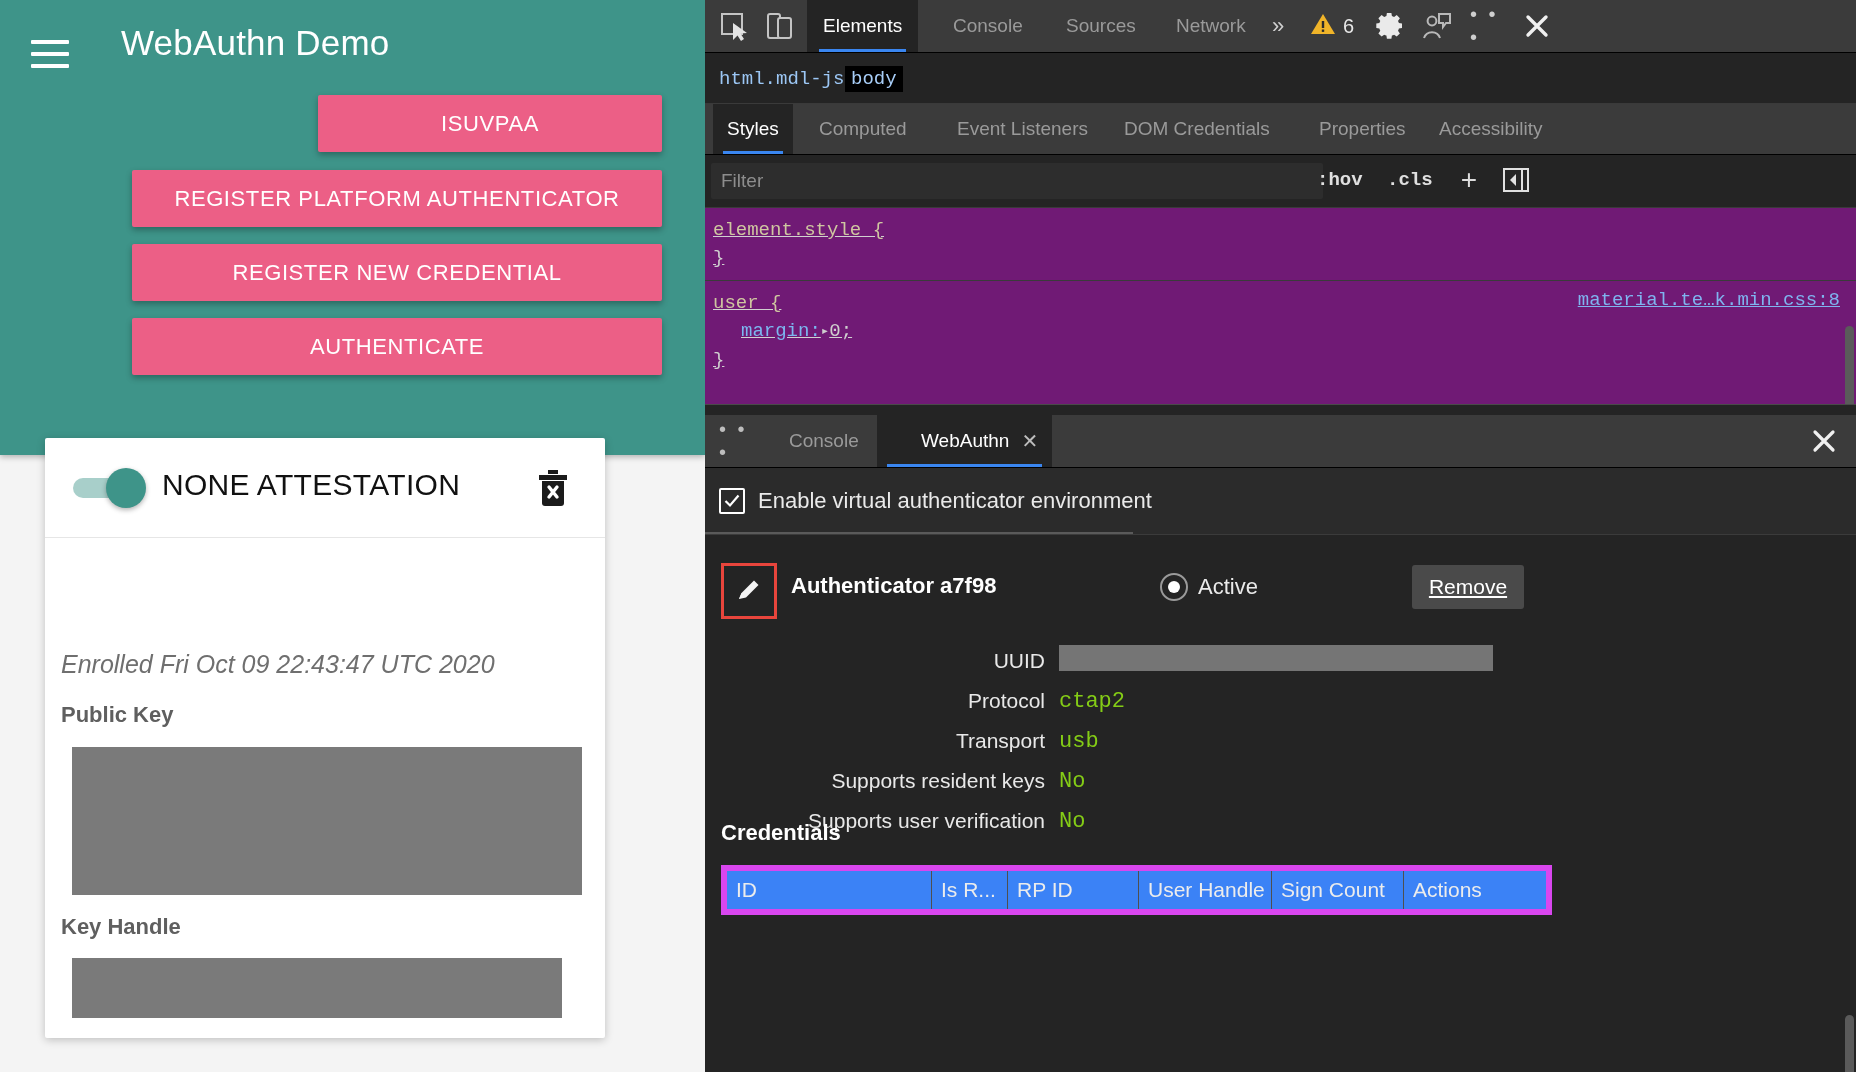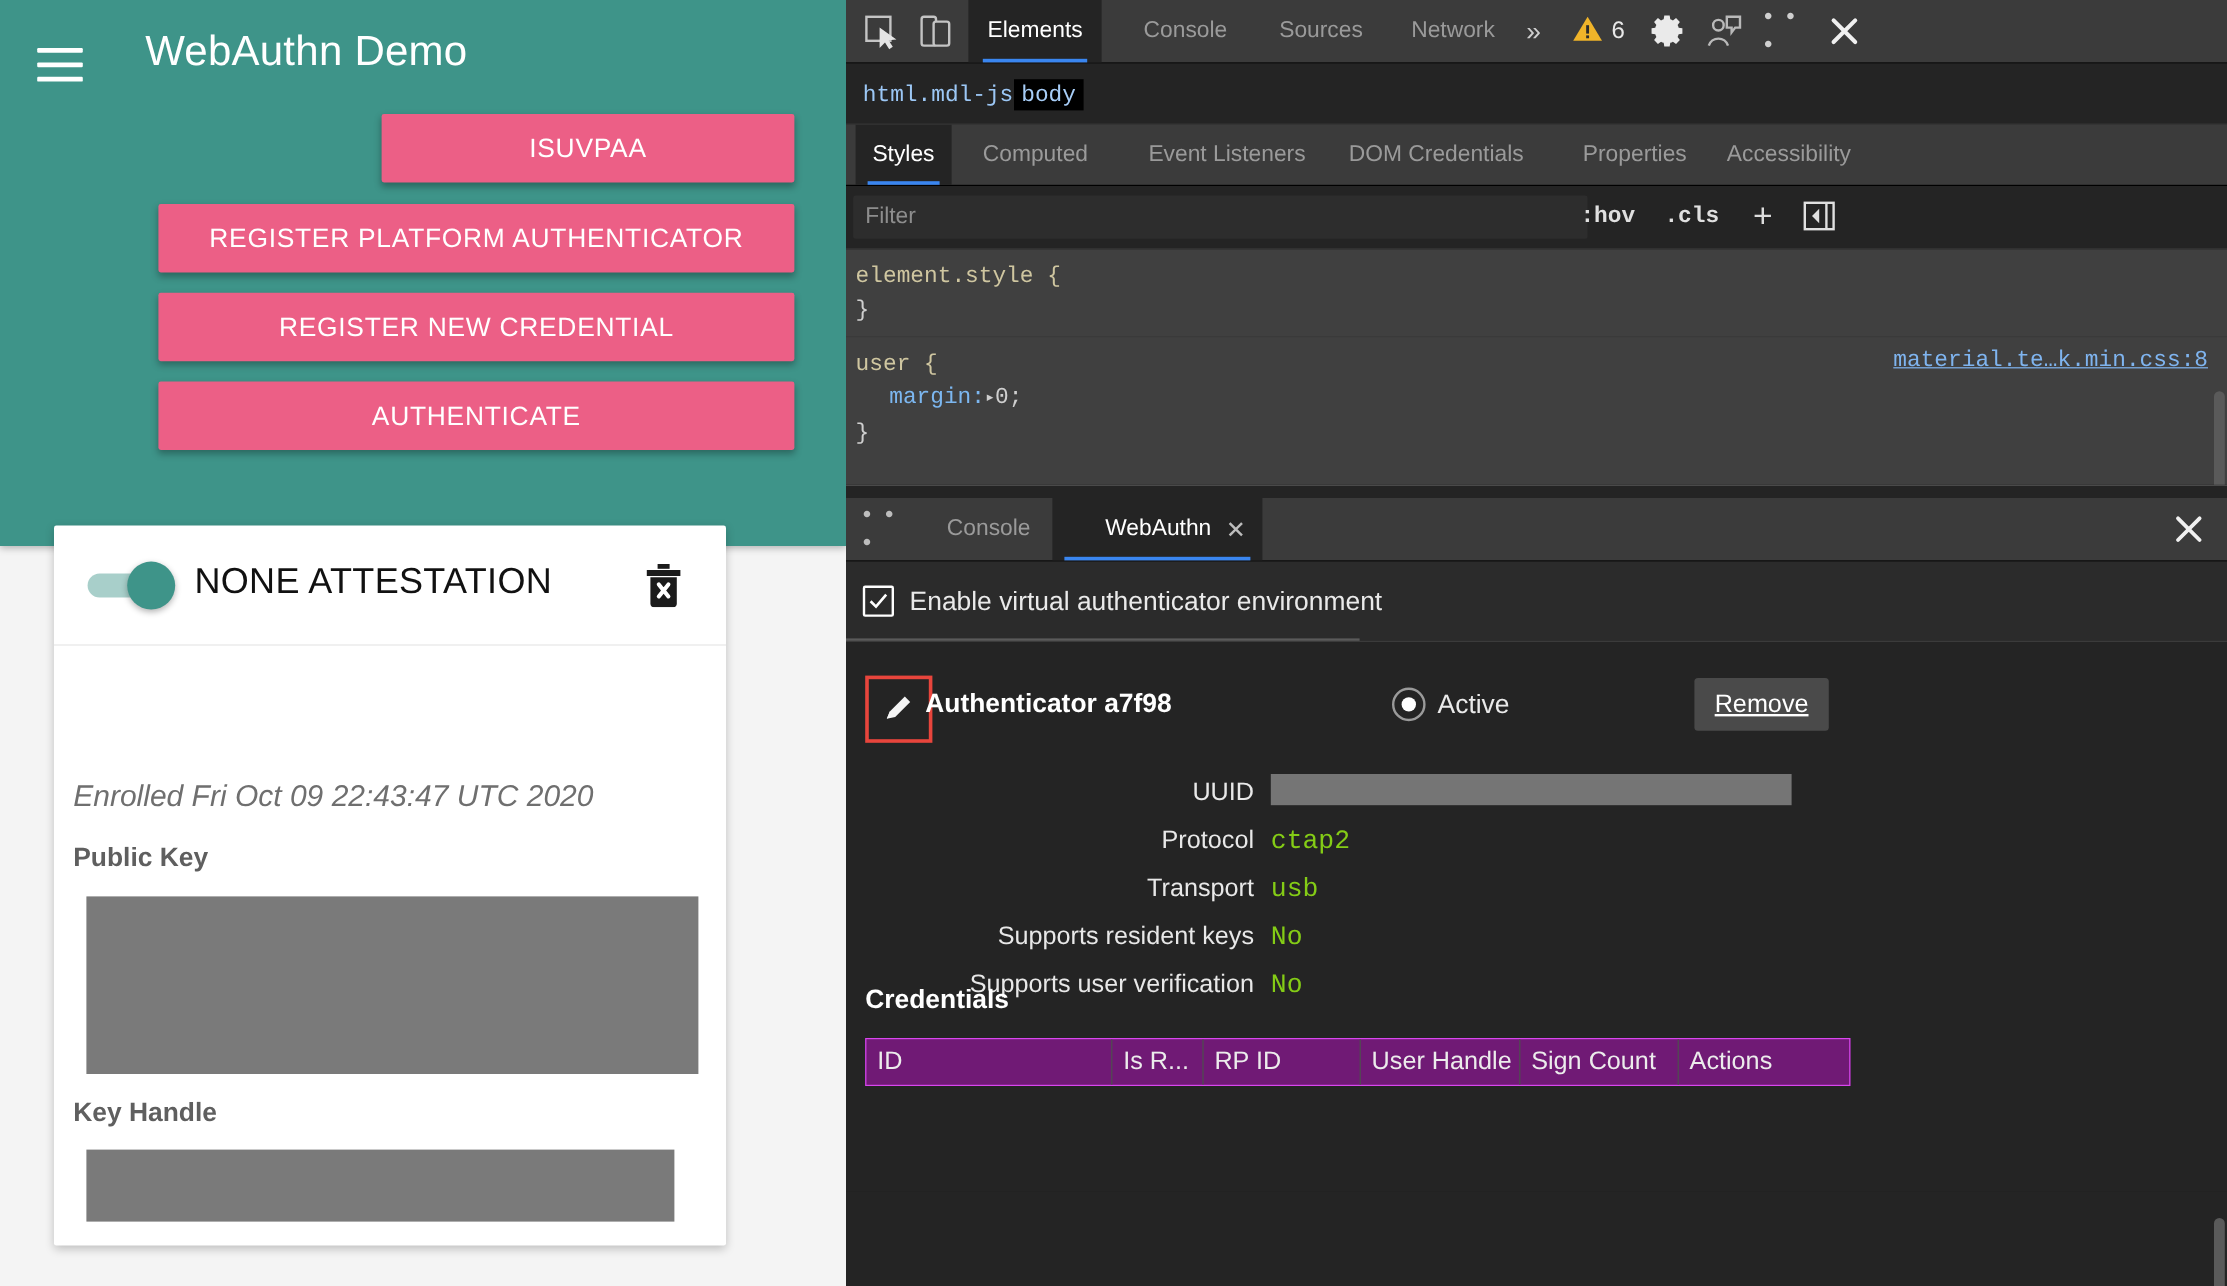--- a/index.html
+++ b/index.html
@@ -103,22 +103,22 @@
                 font-family:"Liberation Sans", sans-serif;border-radius:2px;}
   .filter-input::placeholder{color:#8d8d8d;}
   .fb-lab{position:absolute;top:14px;font-family:"Liberation Mono", monospace;font-size:19px;
           color:#e0e0e0;font-weight:bold;cursor:pointer;}
   .fb-hov{left:612px;}
   .fb-cls{left:682px;}
   .fb-plus{position:absolute;left:748px;top:9px;width:32px;height:32px;color:#ddd;font-size:28px;
            display:flex;align-items:center;justify-content:center;cursor:pointer;}
   .fb-panel{position:absolute;left:796px;top:11px;width:30px;height:28px;cursor:pointer;}
 
-  .styles-body{position:relative;background:#404040;height:196px;
-               font-family:"Liberation Mono", monospace;font-size:19px;}
+  .styles-body{position:relative;background:#701a75;height:196px;
+               font-family:"Liberation Mono", monospace;font-size:19px;text-decoration:underline;}
   .rule{position:relative;padding:8px 0 8px 8px;}
   .rule.sep{border-top:1px solid #3a3a3a;}
   .rule .sel-txt{color:#cfc6a0;}
   .rule .brace{color:#cfcfcf;}
   .rule .prop{color:#7cb7f0;}
   .rule .val{color:#cfcfcf;}
   .rule .src{position:absolute;right:16px;top:8px;color:#7fb4ef;text-decoration:underline;cursor:pointer;}
   .rule .ln{display:block;line-height:28px;white-space:pre;}
   .rule .ind{padding-left:28px;}
   .arrow{display:inline-block;color:#cfcfcf;font-size:14px;transform:translateY(-1px);}
@@ -144,39 +144,39 @@
   .cb{width:22px;height:22px;border:2px solid #fff;background:#2b2b2b;border-radius:2px;
       display:flex;align-items:center;justify-content:center;cursor:pointer;}
   .cb svg{display:block;}
   .wa-enable-lab{font-size:22px;color:#eaeaea;}
   .wa-enable::after{content:"";position:absolute;left:0;bottom:0;width:428px;height:2px;background:#5a5a5a;}
 
   .wa-body{position:relative;background:#242424;padding-top:28px;}
   .auth-head{position:relative;height:58px;}
   .pencil-box{position:absolute;left:16px;top:0;width:50px;height:50px;border:3px solid #e8453c;
               display:flex;align-items:center;justify-content:center;cursor:pointer;}
-  .auth-name{position:absolute;left:66px;top:10px;font-size:22px;font-weight:bold;color:#fff;}
+  .auth-name{position:absolute;left:86px;top:10px;font-size:22px;font-weight:bold;color:#fff;}
   .radio-group{position:absolute;left:455px;top:10px;display:flex;align-items:center;gap:10px;cursor:pointer;}
   .radio{width:24px;height:24px;border-radius:50%;border:2px solid #9a9a9a;display:flex;
          align-items:center;justify-content:center;}
   .radio i{width:12px;height:12px;border-radius:50%;background:#fff;display:block;}
   .radio-lab{font-size:22px;color:#eaeaea;}
   .remove-btn{position:absolute;left:707px;top:2px;width:112px;height:44px;background:#4a4a4a;
               border:none;border-radius:3px;color:#fff;font-size:21px;text-decoration:underline;
               cursor:pointer;font-family:"Liberation Sans", sans-serif;}
 
   .props{position:relative;margin-top:24px;}
   .prow{position:relative;height:40px;}
   .pk-lab{position:absolute;left:0;width:340px;text-align:right;font-size:21px;color:#e8e8e8;top:4px;}
   .pk-val{position:absolute;left:354px;top:4px;font-family:"Liberation Mono", monospace;
           font-size:22px;color:#84cc16;}
   .uuid-bar{position:absolute;left:354px;top:0;width:434px;height:26px;background:#757575;}
 
   .cred-title{position:absolute;left:16px;font-size:22px;font-weight:bold;color:#fff;}
-  .cred-table{position:absolute;left:16px;width:819px;border:1px solid #d946ef;background:#701a75;}
+  .cred-table{position:absolute;left:16px;width:819px;border:6px solid #d946ef;background:#3b82f6;}
   .cred-head{display:flex;height:38px;}
   .ch{display:flex;align-items:center;padding-left:9px;font-size:21px;color:#ececec;
       border-right:1px solid #4f4f4f;box-sizing:border-box;cursor:pointer;}
   .ch:last-child{border-right:none;}
 
   .wa-scroll{position:absolute;right:2px;top:480px;width:9px;height:520px;background:#5a5a5a;border-radius:5px;}
 </style>
 </head>
 <body>
 

